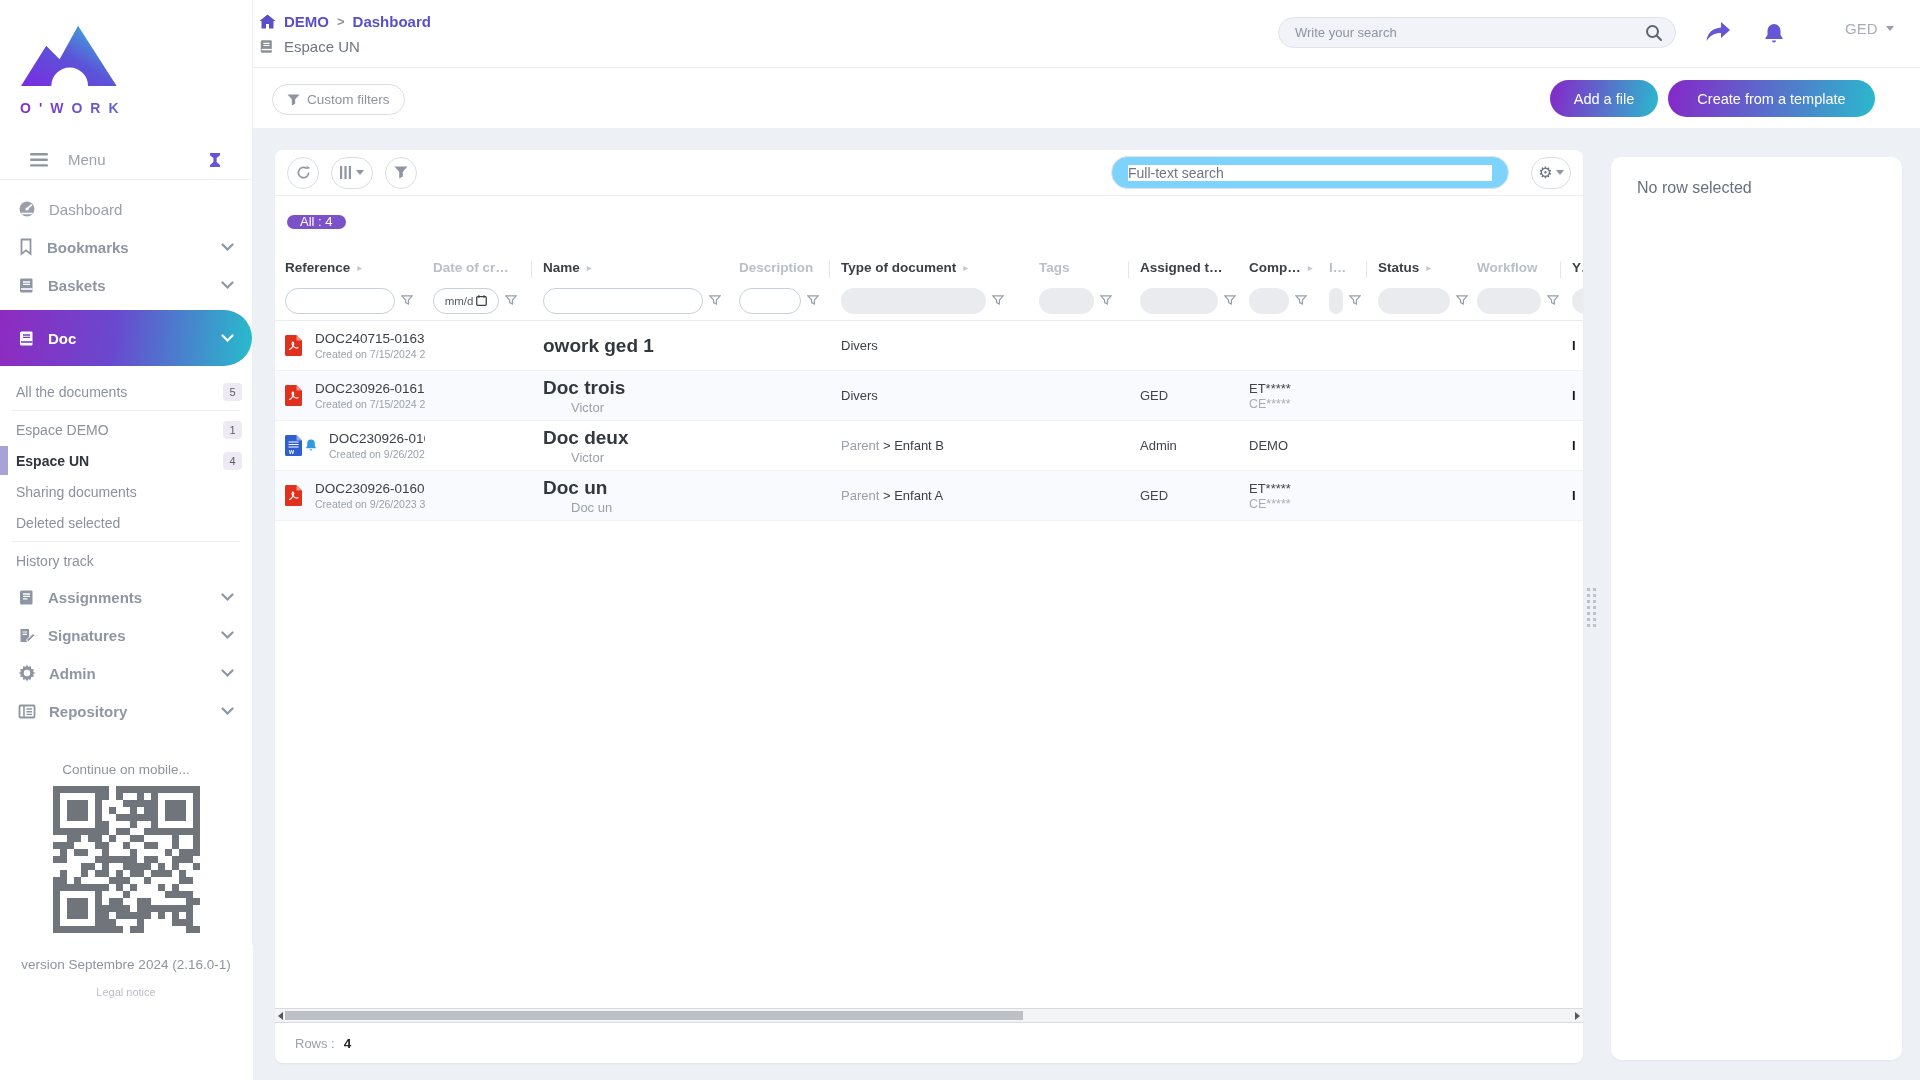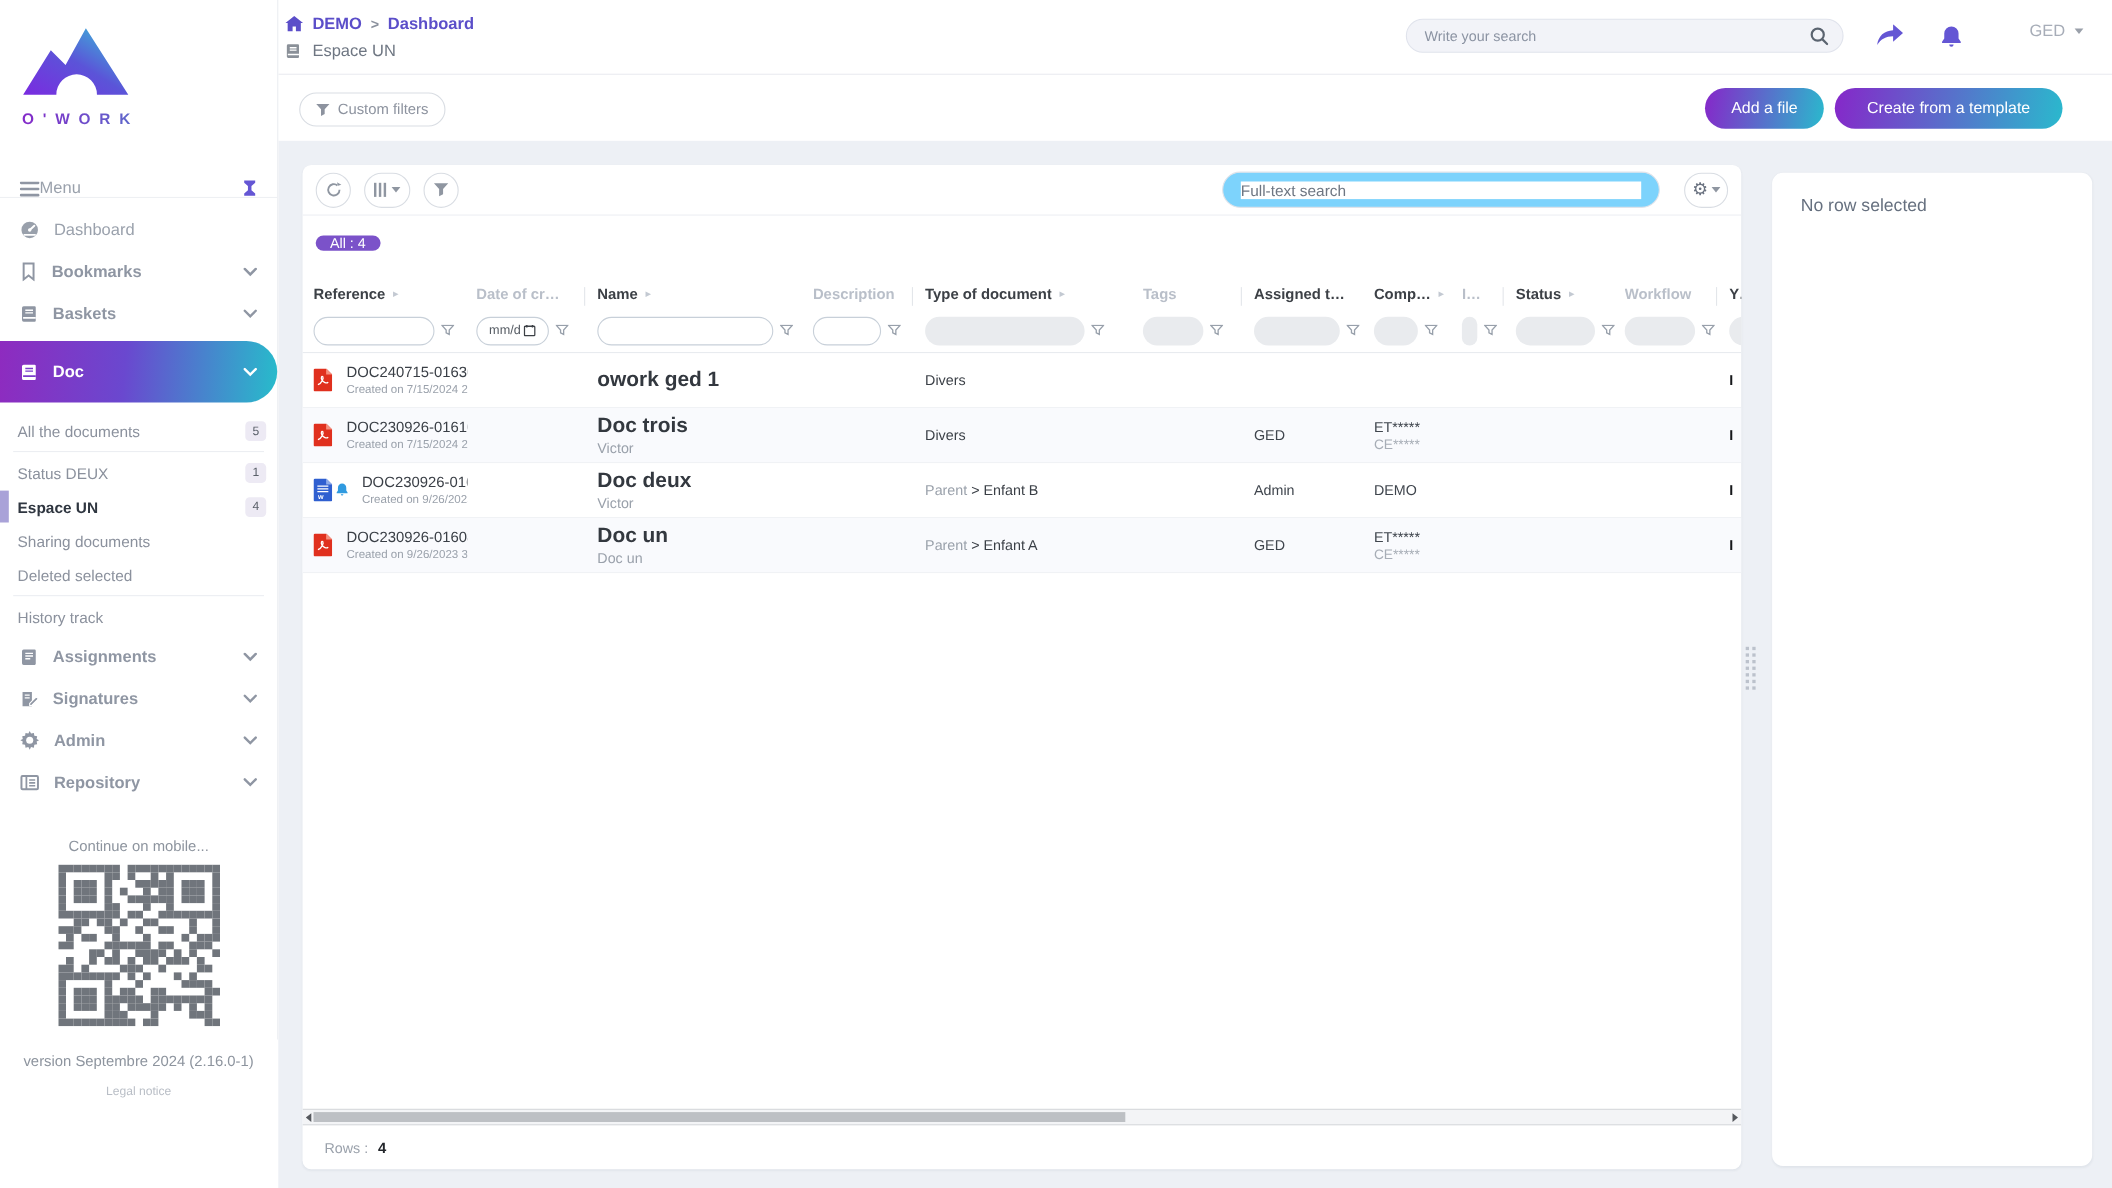--- a/index.html
+++ b/index.html
@@ -5,21 +5,21 @@
   * { margin:0; padding:0; box-sizing:border-box; }
   html,body { width:1920px; height:1080px; font-family:"Liberation Sans", sans-serif; background:#fff; overflow:hidden; }
   .app { position:relative; width:1920px; height:1080px; background:#fff; }
 
   
   .sidebar { position:absolute; left:0; top:0; width:253px; height:945px; background:#fff; border-right:1px solid #eceef2; z-index:3; }
   .logo { padding:14px 0 0 16px; }
   .logo-text { margin-top:4px; font-size:14px; font-weight:700; letter-spacing:8px; padding-left:4px;
     background:linear-gradient(90deg,var(--grad-a,#7a2be0),var(--grad-b,#2ab9cd));
     -webkit-background-clip:text; background-clip:text; color:transparent; }
-  .menu-row { margin-top:24px; height:40px; display:flex; align-items:flex-end; gap:0; padding:0 18px; border-bottom:1px solid #eef0f3; }
+  .menu-row { margin-top:24px; height:40px; display:flex; align-items:center; gap:20px; padding:0 30px; border-bottom:1px solid #eef0f3; }
   .menu-row .menu-label { color:#9aa1ac; font-size:15px; flex:1; }
   .nav { padding-top:10px; }
   .nav-item { height:38px; display:flex; align-items:center; gap:13px; padding:0 18px; cursor:pointer; }
   .nav-item .nav-label { flex:1; font-size:15px; font-weight:700; color:#8f96a3; }
   .nav-item.plain .nav-label { font-weight:400; color:#9aa1ac; }
   .nav-item.active-grad { height:56px; margin:6px 0; border-radius:0 28px 28px 0;
     background:linear-gradient(95deg,#8e2bbf 0%, #6a48cf 45%, #27bccb 100%); }
   .nav-item.active-grad .nav-label { color:#fff; }
   .subnav { padding:4px 0 2px; }
   .child { position:relative; height:31px; display:flex; align-items:center; padding:0 10px 0 16px; cursor:pointer; }
@@ -97,21 +97,21 @@
   .w145{width:145px}.w55{width:55px}.w78{width:78px}.w40{width:40px}.w14{width:14px}.w72{width:72px}.w64{width:64px}.w30{width:30px}
   .funnel { margin-left:6px; flex:none; cursor:pointer; }
 
   .tr { height:50px; border-bottom:1px solid #f0f2f5; }
   .tr.alt { background:#f9fafd; }
   .doc-icons { width:30px; display:flex; align-items:center; gap:2px; flex:none; }
   .cell-stack { display:flex; flex-direction:column; justify-content:center; overflow:hidden; }
   .ref-main { font-size:13.5px; color:#3a3f46; white-space:nowrap; }
   .ref-sub { font-size:10.5px; color:#9aa1ab; margin-top:2px; white-space:nowrap; }
   .name-main { font-size:19px; font-weight:700; color:#33383f; white-space:nowrap; }
-  .name-sub { font-size:13px; color:#9aa1ab; margin-top:1px; white-space:nowrap; }
+  .name-sub { font-size:13px; color:#9aa1ab; margin-top:1px; white-space:nowrap;margin-left:28px; }
   .type-cell { font-size:13px; color:#3a3f46; white-space:nowrap; }
   .type-prefix { color:#9aa1ab; }
   .assigned-cell { font-size:13px; color:#3f454d; }
   .comp-main { font-size:13px; color:#3f454d; white-space:nowrap; }
   .comp-sub { font-size:12.5px; color:#a7adb6; margin-top:1px; white-space:nowrap; }
   .clip-cell { font-size:13px; font-weight:700; color:#16181b; }
 
   .tspacer { flex:1; }
   .hscroll { flex:none; height:15px; background:#f3f4f6; border-top:1px solid #d8dadd; border-bottom:1px solid #d8dadd; position:relative; }
   .hthumb { position:absolute; left:10px; top:2px; height:9px; width:738px; background:#bdc0c4; cursor:grab; }
@@ -205,21 +205,21 @@
         </svg>
       </div>
 
       <div class="subnav">
         <div class="child">
           <span class="child-label">All the documents</span>
           <span class="count-badge">5</span>
         </div>
         <div class="subdivider"></div>
         <div class="child">
-          <span class="child-label">Status DEUX</span>
+          <span class="child-label">Espace DEMO</span>
           <span class="count-badge">1</span>
         </div>
         <div class="child active">
           <span class="child-label">Espace UN</span>
           <span class="count-badge">4</span>
         </div>
         <div class="child">
           <span class="child-label">Sharing documents</span>
         </div>
         <div class="child">

